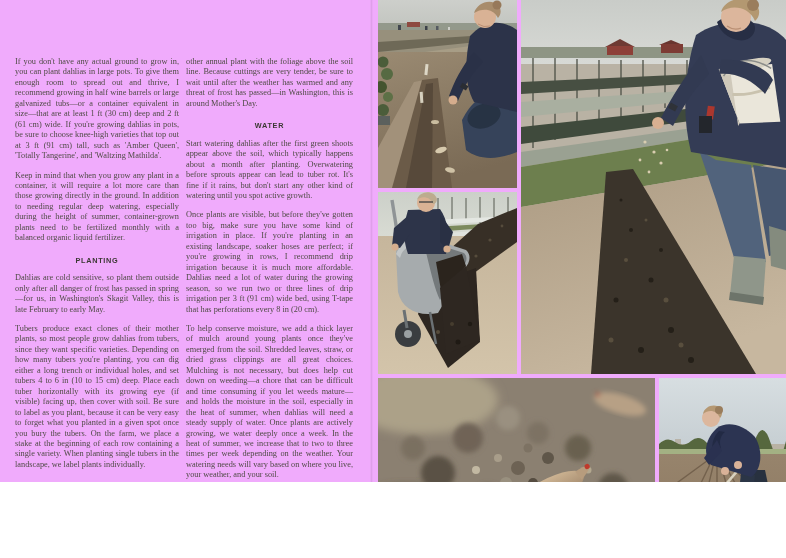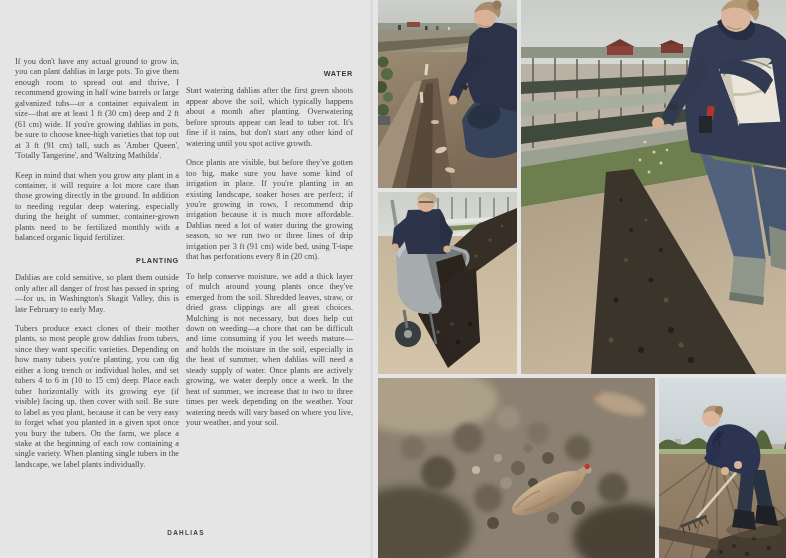--- a/index.html
+++ b/index.html
@@ -1,32 +1,32 @@
 <!DOCTYPE html>
 <html><head>
 <meta charset="utf-8">
 <style>
   html,body{margin:0;padding:0;background:#ffffff;}
   .spread{
-    position:relative;width:786px;height:558px;background:#e5e5e5;
+    position:relative;width:786px;height:482px;background:#f0abfc;
     overflow:hidden;font-family:"Liberation Serif", serif;
   }
   
   .textcol{
     position:absolute;top:57px;
     font-size:8.3px;line-height:10.45px;color:#4f4b45;
     text-align:justify;
   }
   .col1{left:15px;width:164px;}
   .col2{left:186px;width:167px;}
   .textcol p{margin:0 0 9px 0;}
   .textcol h3{
     font-family:"Liberation Sans", sans-serif;
     font-size:7.3px;font-weight:bold;letter-spacing:.7px;
-    color:#3b3833;margin:12px 0 7px 0;text-align:right;
+    color:#3b3833;margin:12px 0 7px 0;text-align:center;
   }
   .runfoot{
     position:absolute;left:0;top:529px;width:372px;text-align:center;
     font-family:"Liberation Sans", sans-serif;font-size:6.4px;
     letter-spacing:1.3px;color:#45443f;font-weight:bold;
   }
   .spine{
     position:absolute;left:370px;top:0;width:3px;height:558px;
     background:linear-gradient(to right, rgba(0,0,0,0), rgba(0,0,0,0.07), rgba(0,0,0,0));
   }
@@ -46,20 +46,21 @@
 
   <div class="textcol col1">
     <p>If you don't have any actual ground to grow in, you can plant dahlias in large pots. To give them enough room to spread out and thrive, I recommend growing in half wine barrels or large galvanized tubs—or a container equivalent in size—that are at least 1 ft (30 cm) deep and 2 ft (61 cm) wide. If you're growing dahlias in pots, be sure to choose knee-high varieties that top out at 3 ft (91 cm) tall, such as 'Amber Queen', 'Totally Tangerine', and 'Waltzing Mathilda'.</p>
     <p>Keep in mind that when you grow any plant in a container, it will require a lot more care than those growing directly in the ground. In addition to needing regular deep watering, especially during the height of summer, container-grown plants need to be fertilized monthly with a balanced organic liquid fertilizer.</p>
     <h3>PLANTING</h3>
     <p>Dahlias are cold sensitive, so plant them outside only after all danger of frost has passed in spring—for us, in Washington's Skagit Valley, this is late February to early May.</p>
     <p>Tubers produce exact clones of their mother plants, so most people grow dahlias from tubers, since they want specific varieties. Depending on how many tubers you're planting, you can dig either a long trench or individual holes, and set tubers 4 to 6 in (10 to 15 cm) deep. Place each tuber horizontally with its growing eye (if visible) facing up, then cover with soil. Be sure to label as you plant, because it can be very easy to forget what you planted in a given spot once you bury the tubers. On the farm, we place a stake at the beginning of each row containing a single variety. When planting single tubers in the landscape, we label plants individually.</p>
   </div>
 
   <div class="textcol col2">
+    <p>other annual plant with the foliage above the soil line. Because cuttings are very tender, be sure to wait until after the weather has warmed and any threat of frost has passed—in Washington, this is around Mother's Day.</p>
     <h3>WATER</h3>
     <p>Start watering dahlias after the first green shoots appear above the soil, which typically happens about a month after planting. Overwatering before sprouts appear can lead to tuber rot. It's fine if it rains, but don't start any other kind of watering until you spot active growth.</p>
     <p>Once plants are visible, but before they've gotten too big, make sure you have some kind of irrigation in place. If you're planting in an existing landscape, soaker hoses are perfect; if you're growing in rows, I recommend drip irrigation because it is much more affordable. Dahlias need a lot of water during the growing season, so we run two or three lines of drip irrigation per 3 ft (91 cm) wide bed, using T-tape that has perforations every 8 in (20 cm).</p>
     <p>To help conserve moisture, we add a thick layer of mulch around young plants once they've emerged from the soil. Shredded leaves, straw, or dried grass clippings are all great choices. Mulching is not necessary, but does help cut down on weeding—a chore that can be difficult and time consuming if you let weeds mature—and holds the moisture in the soil, especially in the heat of summer, when dahlias will need a steady supply of water. Once plants are actively growing, we water deeply once a week. In the heat of summer, we increase that to two to three times per week depending on the weather. Your watering needs will vary based on where you live, your weather, and your soil.</p>
   </div>
 
   <div class="runfoot">DAHLIAS</div>
 
   <div class="spine"></div>
 

